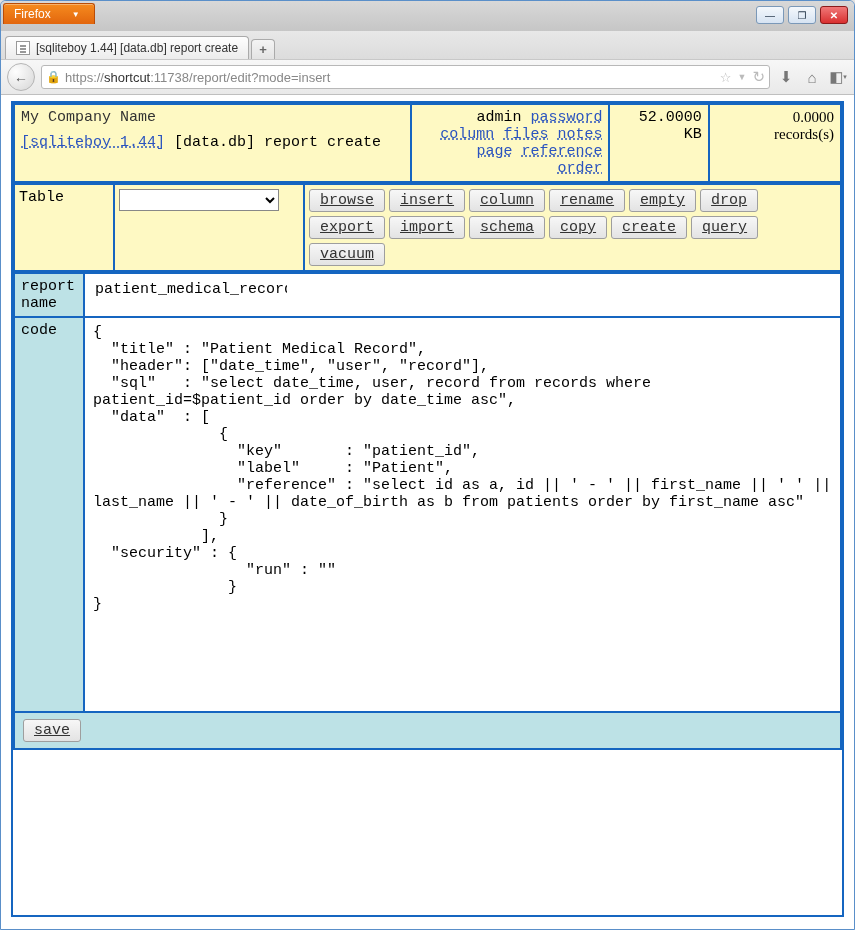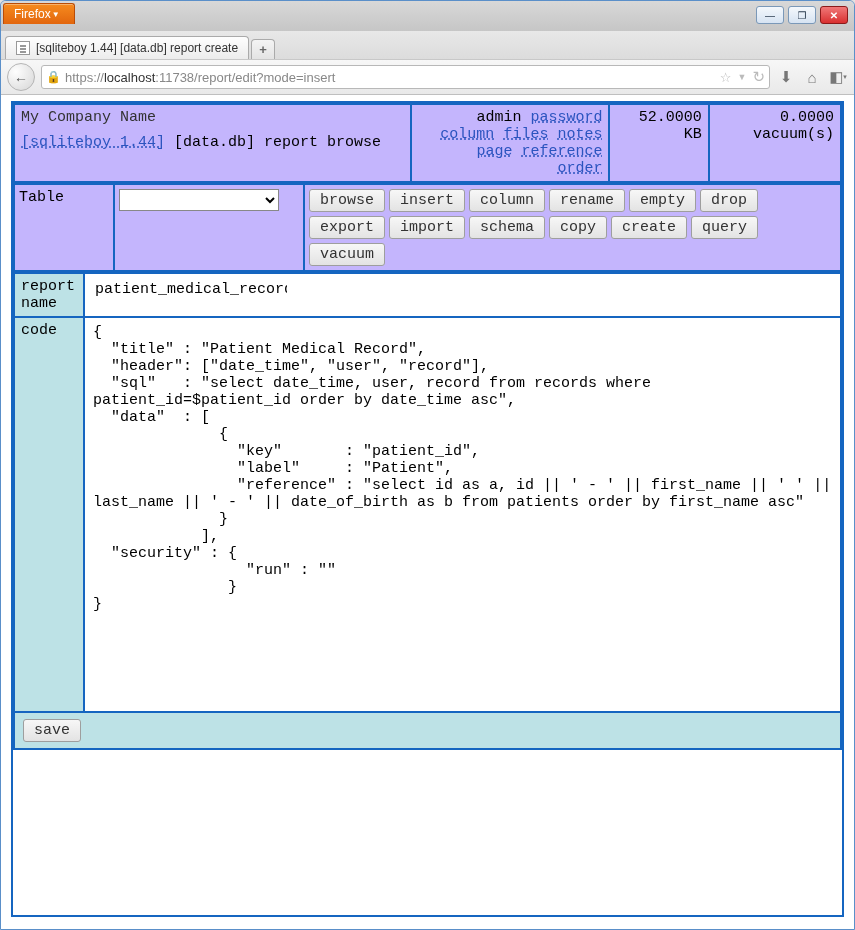--- a/index.html
+++ b/index.html
@@ -29,21 +29,21 @@
   }
   .fx-btn {
     background: linear-gradient(#f68b1f,#e2660d);
     color:#fff;
     font-size:12px;
     padding:3px 14px 3px 10px;
     margin:2px 0 0 2px;
     border-radius:3px 3px 0 0;
     display:flex;
     align-items:center;
-    gap:1px;
+    gap:21px;
     border:1px solid #b94c07;
     border-bottom:none;
     box-shadow: inset 0 1px 0 rgba(255,255,255,.35);
   }
   .fx-btn .tri { font-size:8px; }
   .winctrls {
     position:absolute;
     right:6px; top:5px;
     display:flex;
     gap:4px;
@@ -157,35 +157,36 @@
   .content {
     position:absolute;
     left:10px; right:10px; top:100px; bottom:12px;
     background:#fff;
     border:2px solid #1565c0;
     font-family:"Courier New", monospace;
     font-size:15px;
     overflow:auto;
   }
   .toptable { width:100%; border-collapse:collapse; }
-  .toptable td { border:2px solid #1565c0; background:#c4b5fd; vertical-align:top; padding:4px 6px;margin-left:36px; }
+  .toptable td { border:2px solid #1565c0; background:#fef9c3; vertical-align:top; padding:4px 6px;margin-left:36px; }
   .company { color:#333; }
   a.slink { color:#2b54bf; text-decoration:underline dotted;font-family:Liberation Mono, monospace; }
   .rightalign { text-align:right; }
   .centernowrap { white-space:nowrap; }
   .btn {
     font-family:"Courier New", monospace;
     font-size:15px;
     padding:2px 10px;
     margin:2px;
     background:linear-gradient(#f7f7f7,#e3e3e3);
     border:1px solid #9e9e9e;
     border-radius:3px;
     color:#333;
     cursor:pointer;
+    text-decoration:underline;
   }
   select.sel {
     width:160px;
     height:22px;
     font-family:Arial;
     font-size:13px;
     background:#fff;
     border:1px solid #888;
   }
   .actionrow td { padding:4px 4px; }
@@ -247,21 +248,21 @@
       <span>[sqliteboy 1.44] [data.db] report create</span>
     </div>
     <div class="newtab">+</div>
   </div>
 
   <div class="urlrow">
     <div class="backbtn">←</div>
     <div class="urlbox">
       <span class="lock">🔒</span>
       <span class="scheme">https://</span>
-        <span class="host">localhost</span>
+        <span class="host">shortcut</span>
         <span class="scheme">:11738</span>
         <span class="scheme">/report/edit?mode=insert</span>
       <span class="end">
         <span>☆</span>
         <span style="font-size:9px;">▼</span>
         <span class="ref">↻</span>
       </span>
     </div>
     <div class="toolicon">⬇</div>
     <div class="toolicon">⌂</div>
@@ -269,21 +270,21 @@
   </div>
 
   <div class="content">
     <table class="toptable">
       <tbody>
           <tr>
         <td style="width:48%;">
           <div class="company">My Company Name</div>
           <div style="margin-top:8px;">
             <a class="slink" href="#">[sqliteboy 1.44]</a>
-            <span>[data.db] report browse</span>
+            <span>[data.db] report create</span>
           </div>
         </td>
         <td class="rightalign" style="width:24%;">
           <div class="centernowrap">
             <span>admin</span>
             <a class="slink" href="#">password</a>
           </div>
           <div class="centernowrap">
             <a class="slink" href="#">column</a>
             <a class="slink" href="#">files</a>
@@ -294,23 +295,23 @@
             <a class="slink" href="#">reference</a>
           </div>
           <div class="centernowrap">
             <a class="slink" href="#">order</a>
           </div>
         </td>
         <td class="rightalign" style="width:12%;">
           <div>52.0000</div>
           <div>KB</div>
         </td>
-        <td class="rightalign" style="width:16%;">
+        <td class="rightalign" style="width:16%;font-family:Liberation Serif, serif;">
           <div>0.0000</div>
-          <div>vacuum(s)</div>
+          <div>records(s)</div>
         </td>
       </tr>
     </tbody>
       </table>
 
     <table class="toptable">
       <tbody>
           <tr class="actionrow">
         <td style="width:100px;">Table</td>
         <td style="width:190px;"><select class="sel"></select></td>

